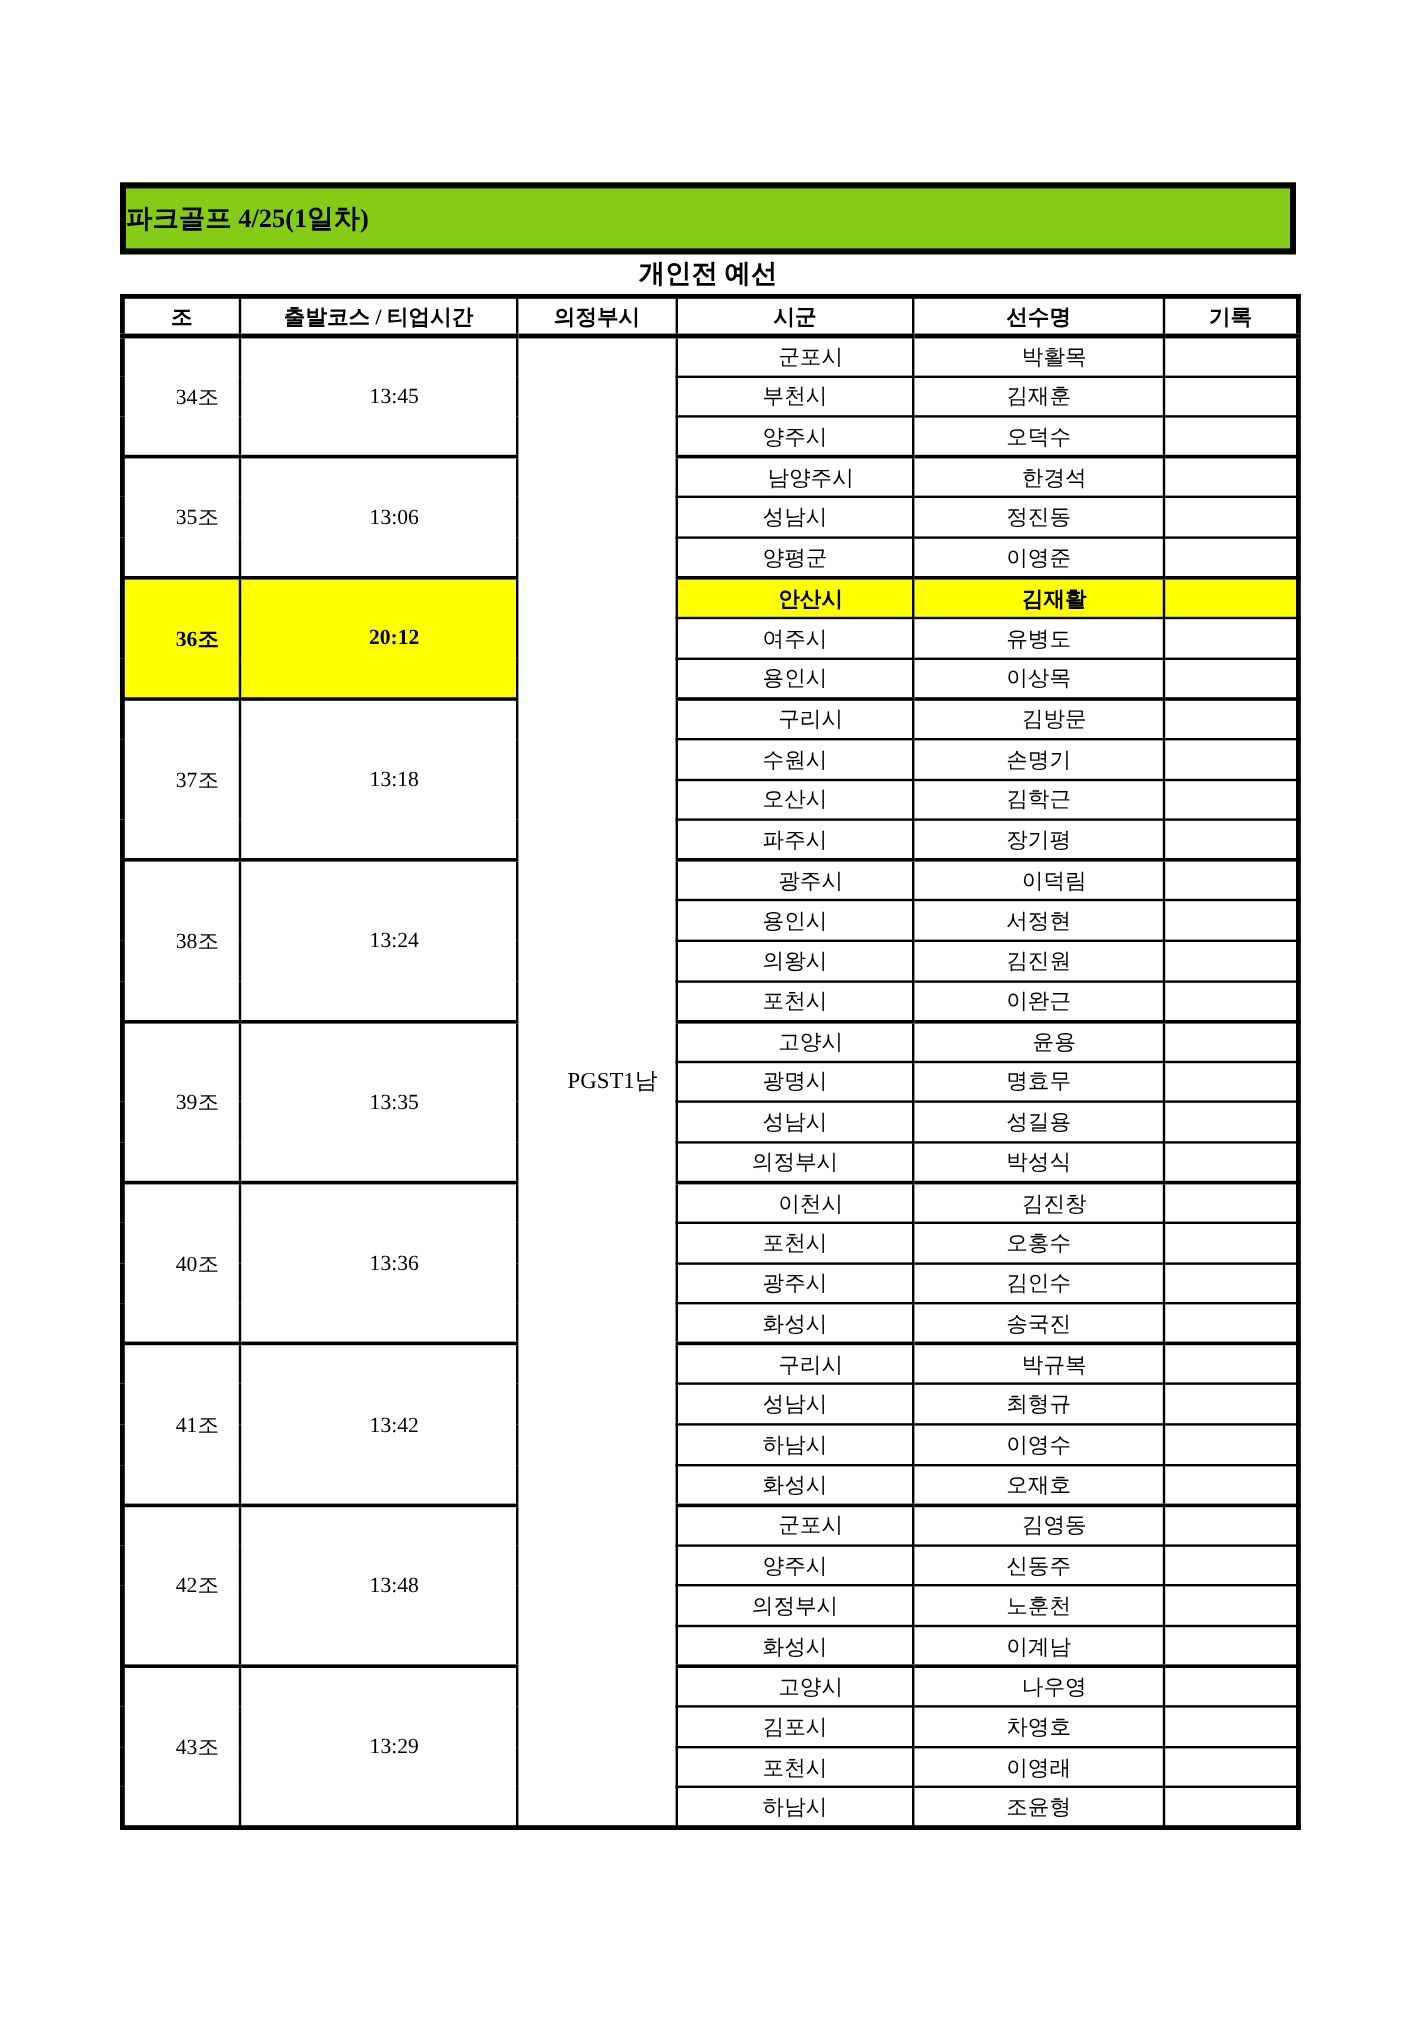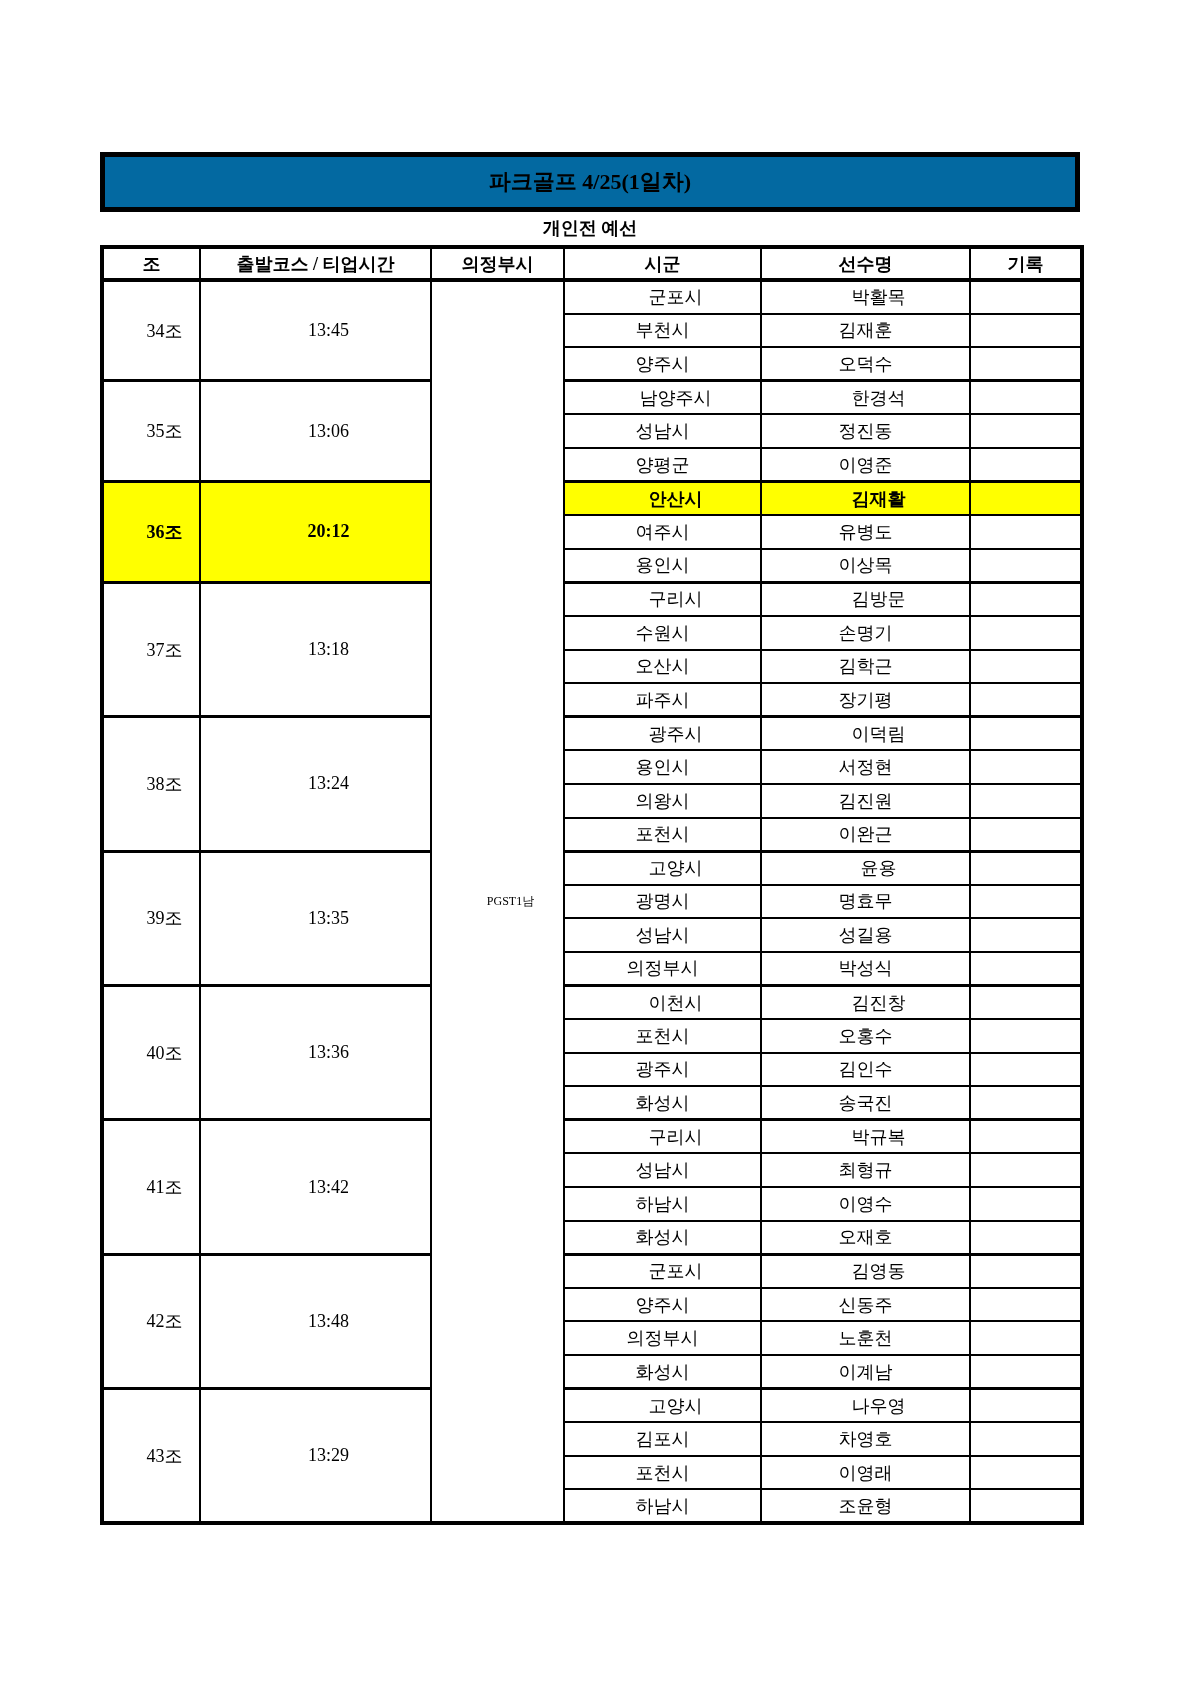--- a/index.html
+++ b/index.html
@@ -11,38 +11,38 @@
     background: #ffffff;
     font-family: "Liberation Serif", "DejaVu Serif", serif;
     color: #000000;
   }
   .title-bar {
     position: absolute;
     left: 100px;
     top: 152px;
     width: 980px;
     height: 60px;
-    background: #0369a1;
+    background: #84cc16;
     border: 5px solid #000000;
     display: flex;
     align-items: center;
-    justify-content: center;
+    justify-content: flex-start;
     font-size: 22px;
     font-weight: bold;
   }
   .subtitle {
     position: absolute;
     left: 100px;
     top: 212px;
     width: 980px;
     height: 32px;
     display: flex;
     align-items: center;
     justify-content: center;
-    font-size: 18px;
+    font-size: 22px;
     font-weight: bold;
   }
   table.sched {
     position: absolute;
     left: 100px;
     top: 245px;
     width: 980px;
     border-collapse: collapse;
     table-layout: fixed;
     border: 4px solid #000000;
@@ -56,21 +56,21 @@
     padding: 0 2px;
     overflow: hidden;
     white-space: nowrap;
   }
   table.sched th {
     font-weight: bold;
     border-bottom: 4px solid #000000;
     height: 33px;
   }
   table.sched td.c-grade {
-    font-size: 12px;
+    font-size: 19px;
   }
   tr.group-start td { border-top: 3px solid #000000; padding-left: 28px; }
   td.hl { background: #FFFF00; font-weight: bold; }
 </style>
 </head>
 <body>
 
 <div class="page">
 
   <div class="title-bar">

